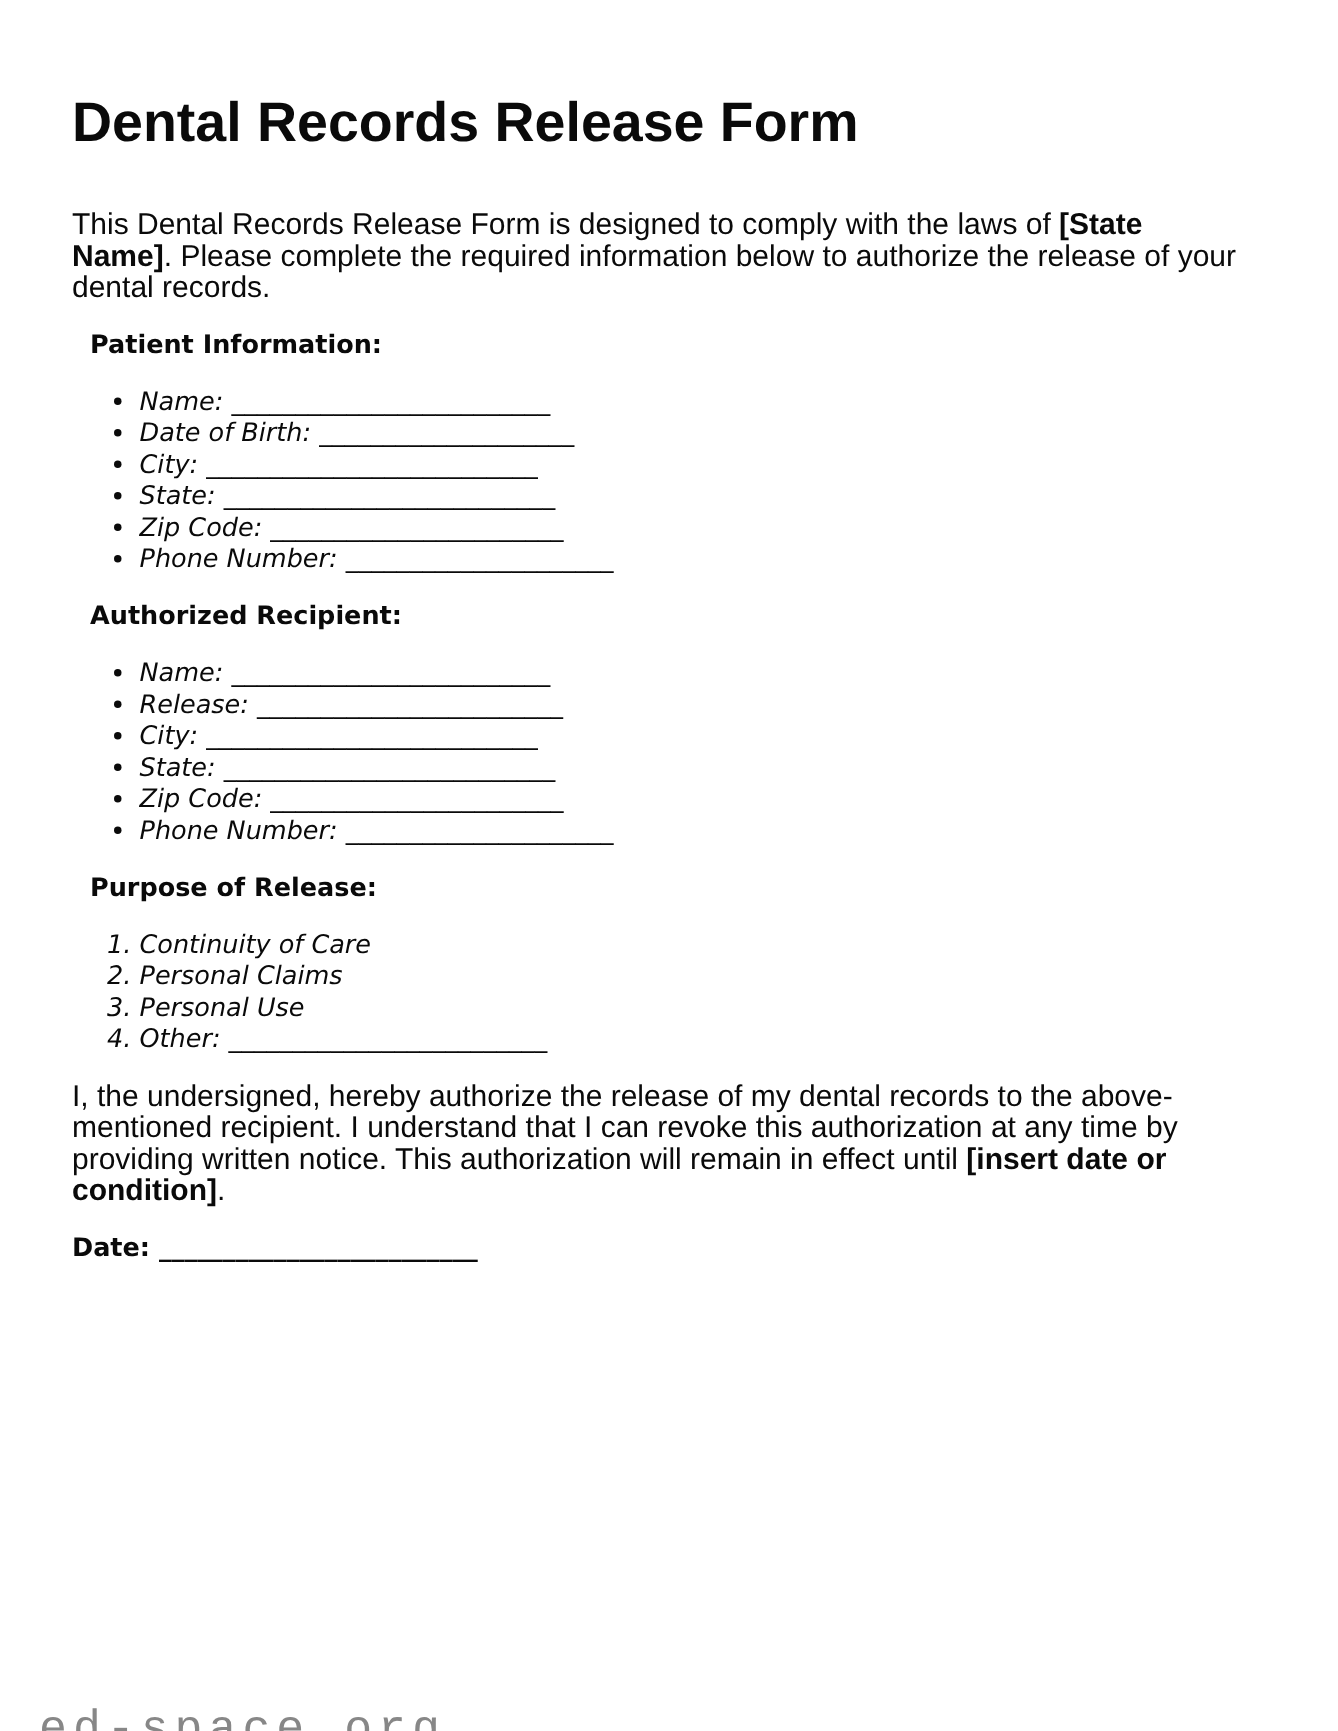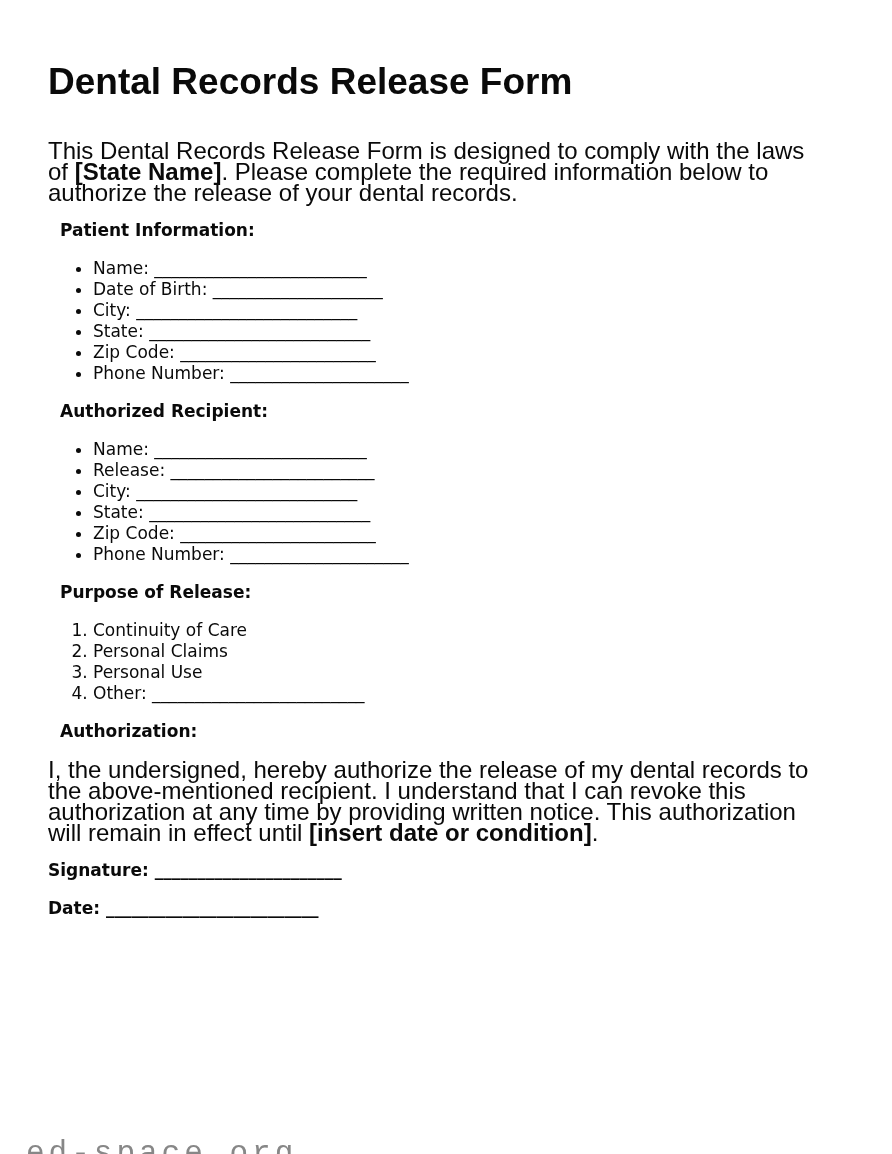--- a/index.html
+++ b/index.html
@@ -19,40 +19,41 @@
     font-family: "Liberation Sans", sans-serif;
     font-size: 37px;
     line-height: 44px;
     font-weight: bold;
     letter-spacing: 0px;
     margin: 0 0 36px 0;
     color: #0a0a0a;
   }
   p.body-text {
     font-family: "Liberation Sans", sans-serif;
-    font-size: 24px;
+    font-size: 20px;
     line-height: 21px;
     margin: 17px 0;
     max-width: 778px;
     color: #0a0a0a;
   }
   p.body-text b, p.body-text strong { font-weight: bold; }
   h2.section-heading {
     font-family: "DejaVu Sans", sans-serif;
     font-size: 17px;
     line-height: 21px;
     font-weight: bold;
     margin: 17px 12px;
     color: #0a0a0a;
   }
   ul.field-list, ol.purpose-list {
     margin: 17px 0;
     padding-left: 45px;
     font-size: 17px;
     line-height: 21px;
+    font-style: italic;
   }
   ul.field-list li, ol.purpose-list li {
     font-family: "DejaVu Sans", sans-serif;
     white-space: nowrap;
   }
   p.bold-line {
     font-family: "DejaVu Sans", sans-serif;
     font-size: 17px;
     line-height: 21px;
     font-weight: bold;
@@ -99,23 +100,21 @@
   </ul>
 
   <h2 class="section-heading">Purpose of Release:</h2>
   <ol class="purpose-list">
     <li>Continuity of Care</li>
     <li>Personal Claims</li>
     <li>Personal Use</li>
     <li>Other: _________________________</li>
   </ol>
 
-  <h2 class="section-heading">Authorization:</h2>
   <p class="body-text"><span>I, the undersigned, hereby authorize the release of my dental records to the above-mentioned recipient. I understand that I can revoke this authorization at any time by providing written notice. This authorization will remain in effect until </span><strong>[insert date or condition]</strong><span>.</span></p>
 
-  <p class="bold-line">Signature: ______________________</p>
 
   <p class="bold-line">Date: _________________________</p>
 
 
 </div>
 
 <div class="watermark">ed-space.org</div>
 
 </body></html>

